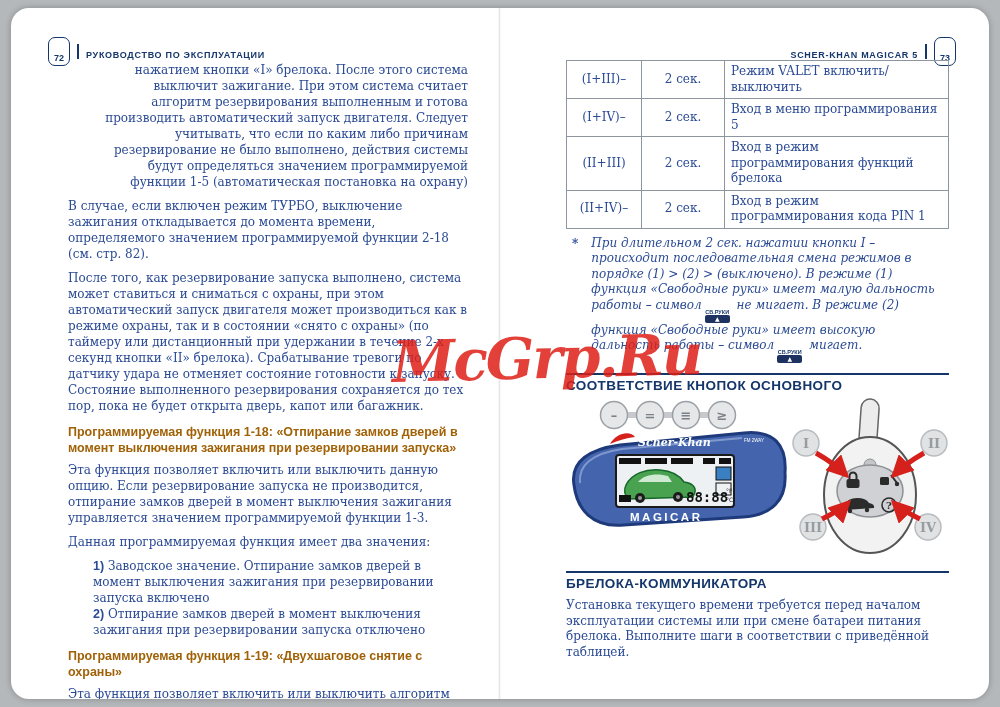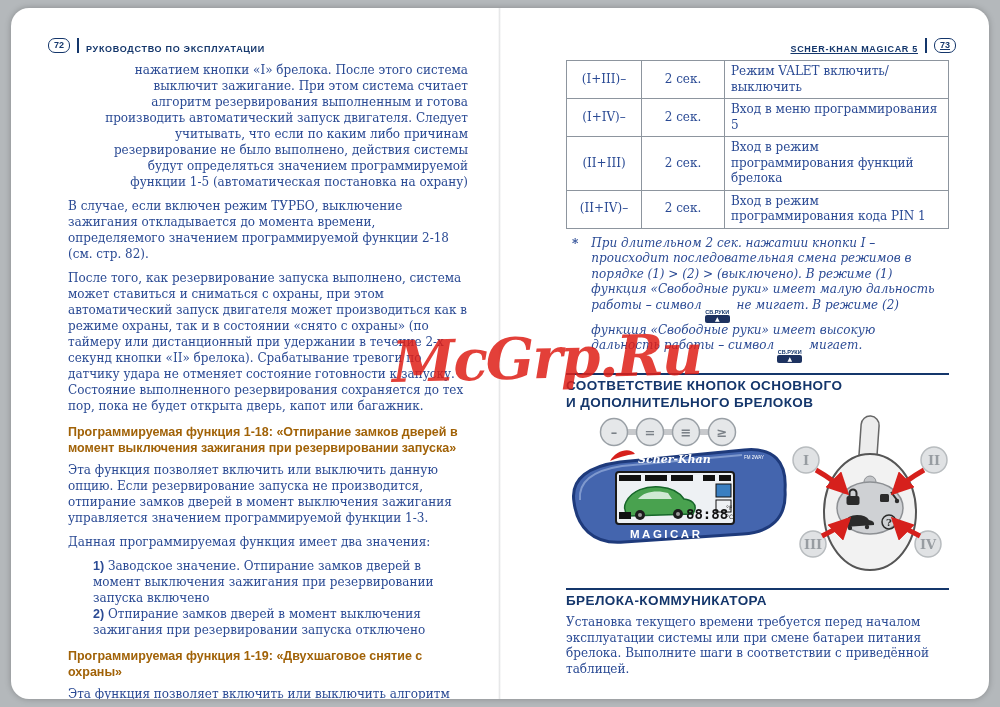--- a/index.html
+++ b/index.html
@@ -5,23 +5,23 @@
   html,body{margin:0;padding:0;width:1000px;height:707px;background:#b4b8bb;
     font-family:"DejaVu Serif",serif;-webkit-font-smoothing:antialiased;}
   .spread{position:absolute;left:11px;top:8px;width:978px;height:691px;background:#ffffff;
     border-radius:18px;overflow:hidden;box-shadow:0 0 6px rgba(0,0,0,.25);}
   .seam{position:absolute;left:487px;top:0;width:3px;height:100%;
     background:linear-gradient(90deg,rgba(0,0,0,0),rgba(120,125,130,.18),rgba(0,0,0,0));}
 
   
   .phead{position:absolute;top:29px;display:flex;align-items:center;gap:7px;color:#14366b;}
   .phead-left{left:37px;}
-  .phead-right{right:33px;text-decoration:underline;}
+  .phead-right{right:33px;}
   .badge{border:1.6px solid #14366b;border-radius:7px;font:bold 9px "Liberation Sans",sans-serif;
-    padding:1px 5px 2px;color:#14366b;}
+    padding:15px 5px 2px;color:#14366b;}
   .vrule{width:2px;height:15px;background:#14366b;}
   .htitle{font:bold 9px "Liberation Sans",sans-serif;letter-spacing:.7px;margin-top:7px;}
 
   
   .left-col{position:absolute;left:57px;top:54px;width:400px;color:#2a4a94;
     font-size:12px;line-height:16px;}
   .left-col p{margin:0 0 8px 0;}
   .p-indent{padding-left:27px;text-align:right;}
   .func-heading{font:bold 12.5px/16px "Liberation Sans",sans-serif;color:#a16207;
     margin:10px 0 6px;}
@@ -127,21 +127,20 @@
         <span>не мигает. В режиме (2) функция «Свободные руки» имеет высокую дальность работы – символ</span><span class="sv-icon">
             <span class="lbl">СВ.РУКИ</span>
             <span class="box">▲</span>
           </span>
         <span>мигает.</span>
       </span>
     </div>
 
     <div class="section-h">
       <div>СООТВЕТСТВИЕ КНОПОК ОСНОВНОГО</div>
-      <div>И ДОПОЛНИТЕЛЬНОГО БРЕЛОКОВ</div>
     </div>
 
     <div class="fobs">
 
       <svg class="main-fob" width="228" height="138" viewBox="0 0 228 138">
         <g>
           <rect x="56" y="15" width="92" height="6" fill="#c7c9cc"></rect>
           <circle cx="48" cy="18" r="13.5" fill="#e5e7e9" stroke="#9aa0a6" stroke-width="1.5"></circle>
           <circle cx="84" cy="18" r="13.5" fill="#e5e7e9" stroke="#9aa0a6" stroke-width="1.5"></circle>
           <circle cx="120" cy="18" r="13.5" fill="#e5e7e9" stroke="#9aa0a6" stroke-width="1.5"></circle>

